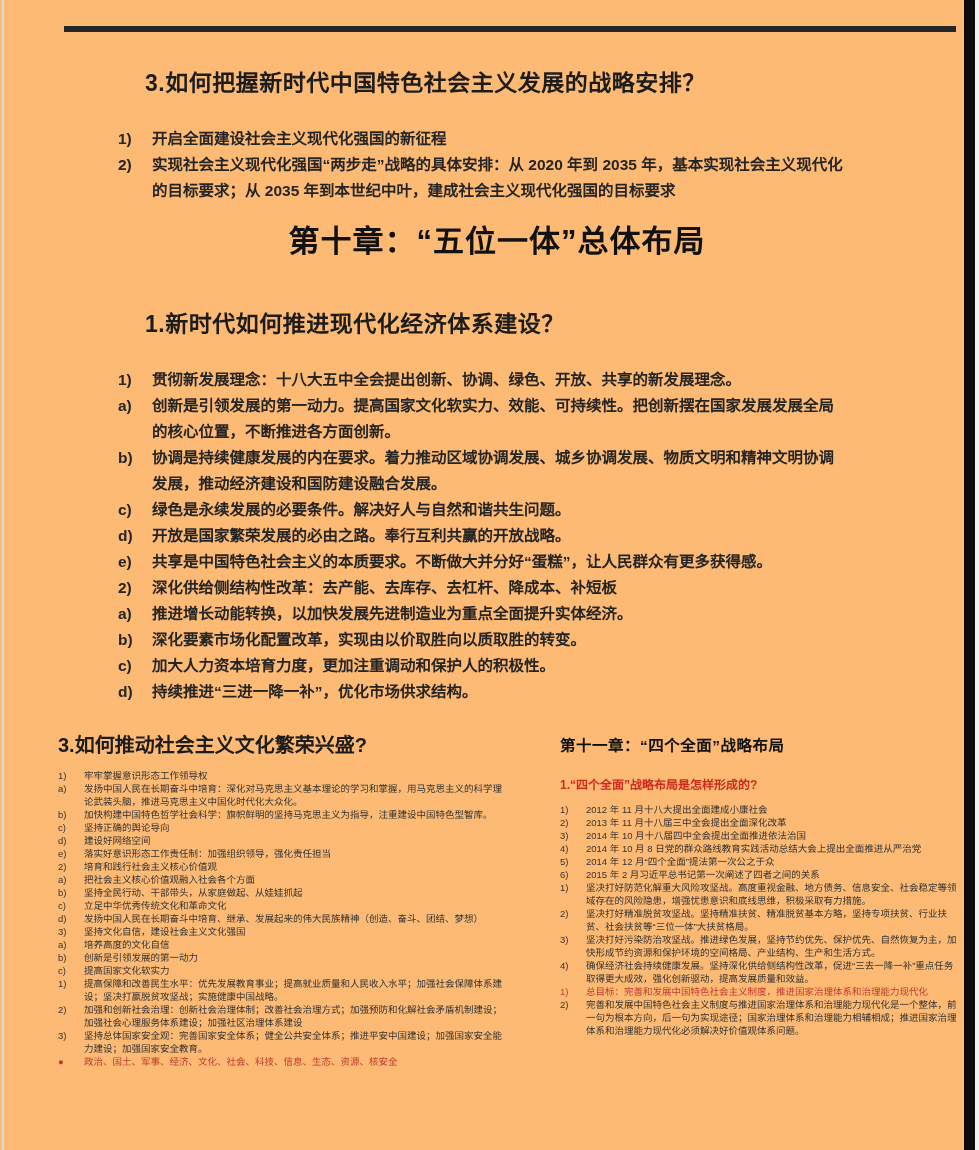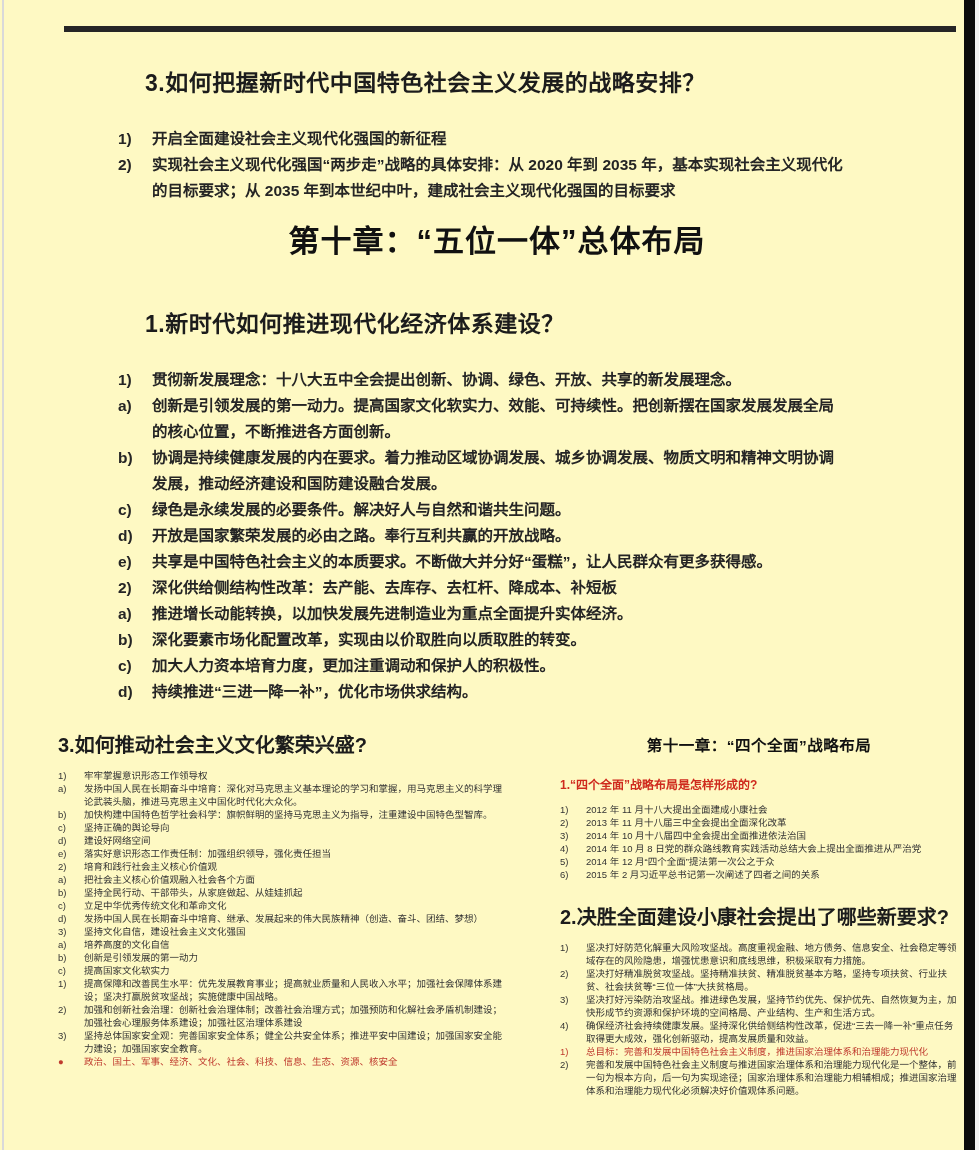--- a/index.html
+++ b/index.html
@@ -1,18 +1,18 @@
 <!DOCTYPE html>
 <html lang="zh-CN" style="--accent-red: #cf2a1d; --red-item: #bf3a2e;"><head>
 <meta charset="utf-8">
 <style>
   html,body { margin:0; padding:0; background:#ffffff; }
   .screen {
     position:relative; width:979px; height:1150px;
-    background:#fef9c3; overflow:hidden;
+    background:#fdba74; overflow:hidden;
     font-family:"Liberation Sans","DejaVu Sans",sans-serif;
     color:#222;
   }
   
   .top-line { position:absolute; top:26px; left:64px; width:892px; height:6px; background:#262626; }
   .right-bar { position:absolute; top:0; right:4px; width:11px; height:1150px; background:#0b0b0b; }
   .right-hair { position:absolute; top:0; right:0; width:4px; height:1150px; background:#f2f2f2; }
   .left-hair { position:absolute; top:0; left:2px; width:2px; height:1150px; background:#d9d9d9; }
 
   .top-block { padding:64px 130px 0 145px; }
@@ -26,21 +26,21 @@
   .list.large { font-size:15.5px; line-height:26px; font-weight:600; color:#252525; }
   .list.large .li { margin-left:-27px; }
 
   .columns { display:flex; align-items:flex-start; margin-top:22px; }
   .col-left  { width:452px; margin-left:58px; }
   .col-right { width:398px; margin-left:50px; }
 
   .q-small { font-size:20px; font-weight:700; margin:20px 0 11px; color:#1c1c1c; }
   .q-small.first { margin-top:2px; }
   .q-small.red { color:var(--accent-red,#cf2a1d); font-size:12px; }
-  .chapter-title-sm { font-size:15.5px; font-weight:700; text-align:center; letter-spacing:.5px; margin:6px 0 14px; color:#111; }
+  .chapter-title-sm { font-size:15.5px; font-weight:700; text-align:left; letter-spacing:.5px; margin:6px 0 14px; color:#111; }
 
   .list.small { font-size:9.5px; line-height:13px; color:#333; }
   .list.small .m { flex:0 0 26px; }
   .li.red { color:var(--red-item,#bf3a2e); }
 </style>
 </head>
 <body>
 
 <div class="screen">
 
@@ -265,21 +265,20 @@
             <span class="m">5)</span>
             <span class="t">2014 年 12 月“四个全面”提法第一次公之于众</span>
           </div>
 
           <div class="li">
             <span class="m">6)</span>
             <span class="t">2015 年 2 月习近平总书记第一次阐述了四者之间的关系</span>
           </div>
         </div>
 
-      <div class="q-small">2.决胜全面建设小康社会提出了哪些新要求?</div>
       <div class="list small">
 
           <div class="li">
             <span class="m">1)</span>
             <span class="t">坚决打好防范化解重大风险攻坚战。高度重视金融、地方债务、信息安全、社会稳定等领域存在的风险隐患，增强忧患意识和底线思维，积极采取有力措施。</span>
           </div>
 
           <div class="li">
             <span class="m">2)</span>
             <span class="t">坚决打好精准脱贫攻坚战。坚持精准扶贫、精准脱贫基本方略，坚持专项扶贫、行业扶贫、社会扶贫等“三位一体”大扶贫格局。</span>

